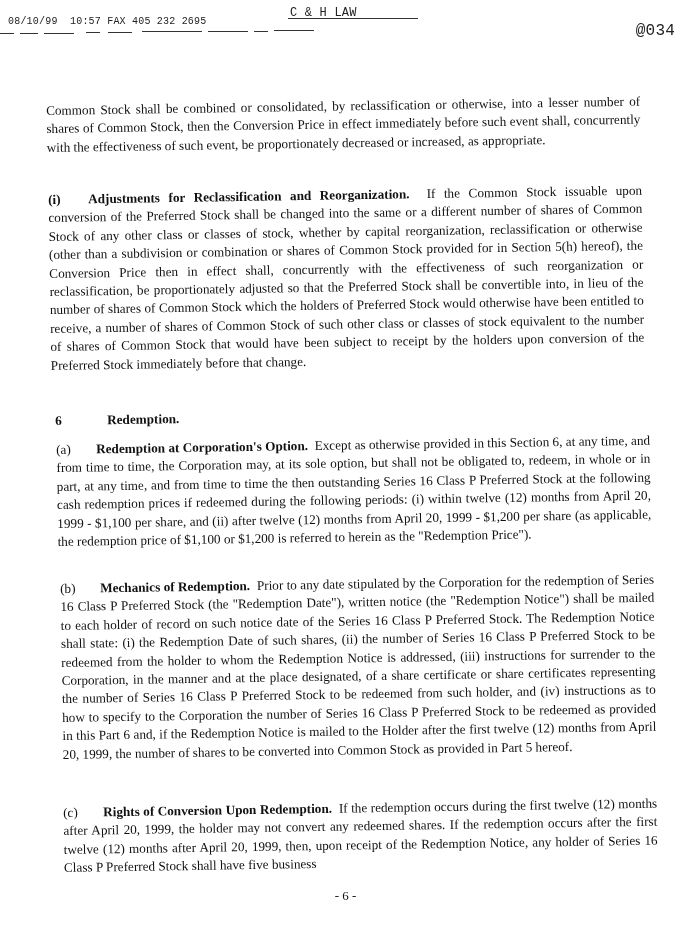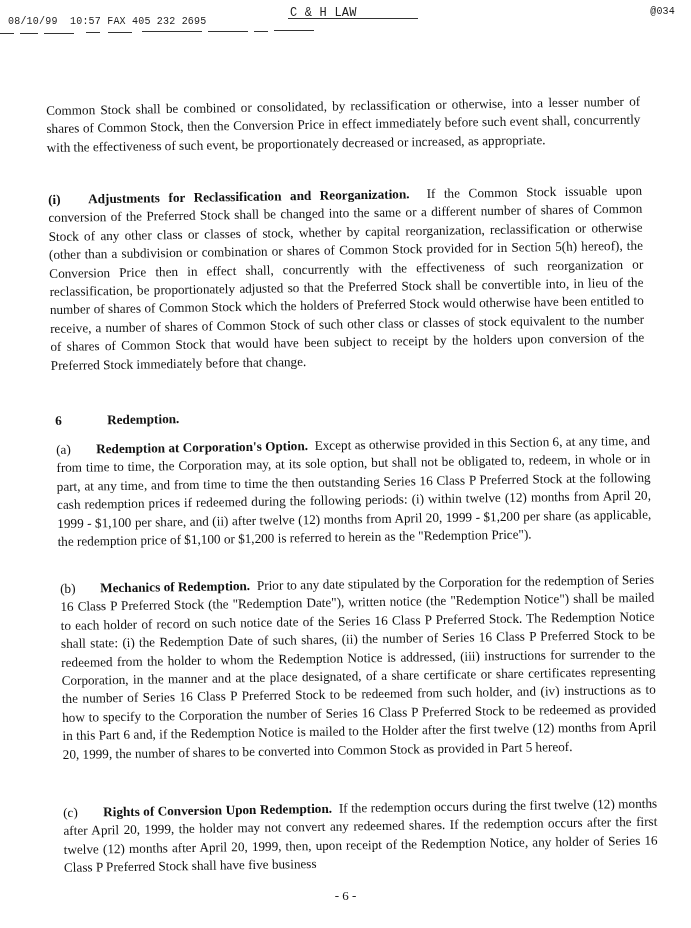--- a/index.html
+++ b/index.html
@@ -1,21 +1,21 @@
 <!DOCTYPE html>
 <html><head>
 <meta charset="utf-8">
 <style>
   html, body { margin: 0; padding: 0; background: #ffffff; }
   body { width: 691px; height: 928px; position: relative; overflow: hidden; font-family: "Liberation Serif", "DejaVu Serif", serif; color: #111; }
   .fax-header { position: absolute; top: 6px; left: 8px; width: 675px; height: 14px; font-family: "Liberation Mono", "DejaVu Sans Mono", monospace; font-size: 10px; color: #222; letter-spacing: 0.2px; }
   .fax-left { position: absolute; left: 0; top: 10px; white-space: pre; }
   .fax-mid { position: absolute; left: 282px; top: 0; font-size: 12px; white-space: pre; }
   .fax-mid-line { position: absolute; left: 280px; top: 12px; width: 130px; border-top: 1px solid #333; }
-  .fax-right { position: absolute; right: 8px; top: 0; font-size: 10px; }
+  .fax-right { position: absolute; right: 8px; top: 16px; font-size: 16px; }
   .dash-line { position: absolute; top: 30px; left: 0; width: 420px; height: 4px; }
   .dash-line span { position: absolute; top: 0; height: 1px; background: #333; }
   .label { display: inline-block; width: 40px; }
   .sec-num { display: inline-block; width: 52px; font-weight: bold; }
   .footer { position: absolute; top: 888px; left: 0; width: 691px; text-align: center; font-size: 13px; }
   .p1 { position: absolute; top: 102px; left: 46px; width: 594px; }
   .p2 { position: absolute; top: 191px; left: 48px; width: 594px; }
   .p3 { position: absolute; top: 412px; left: 55px; width: 594px; }
   .p4 { position: absolute; top: 441px; left: 56px; width: 594px; }
   .p5 { position: absolute; top: 580px; left: 60px; width: 594px; }

